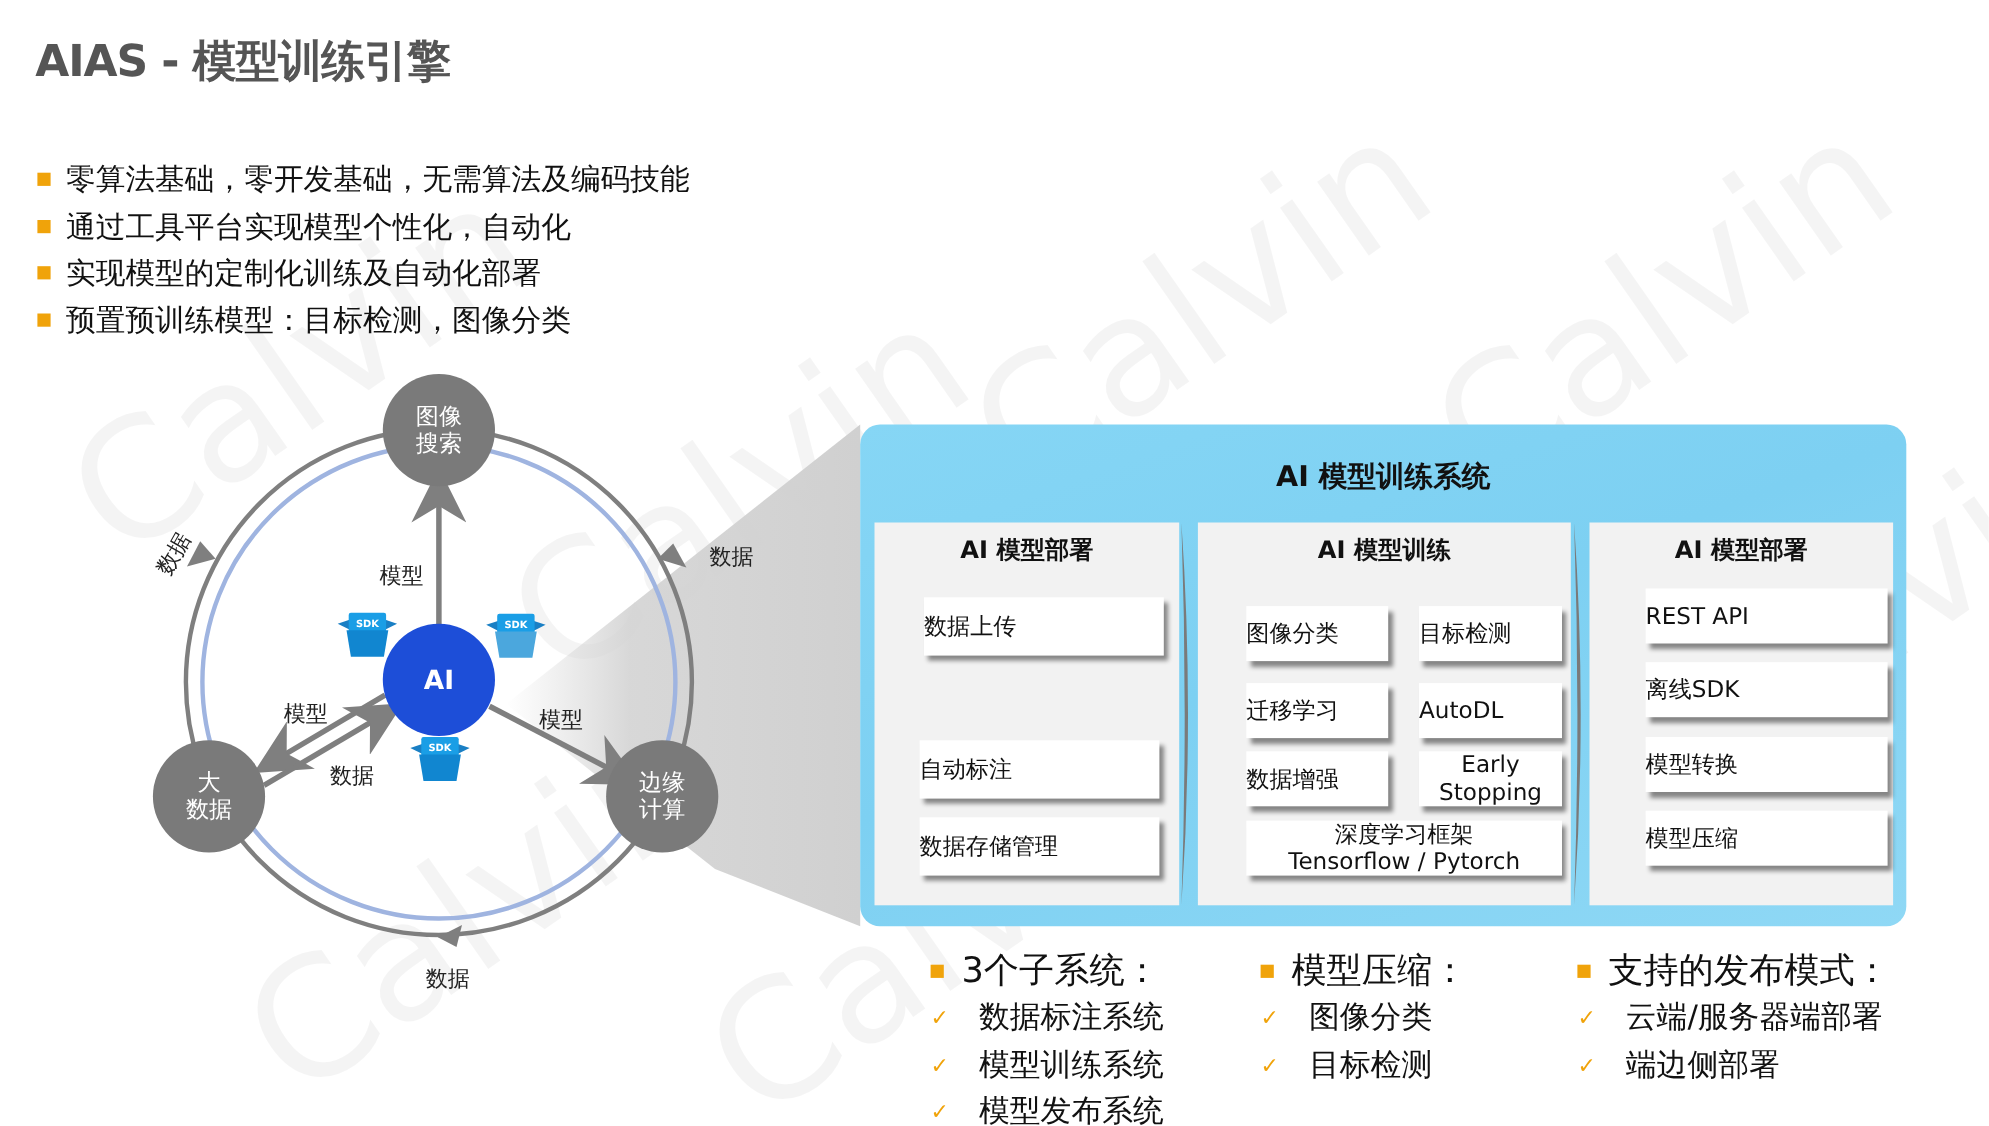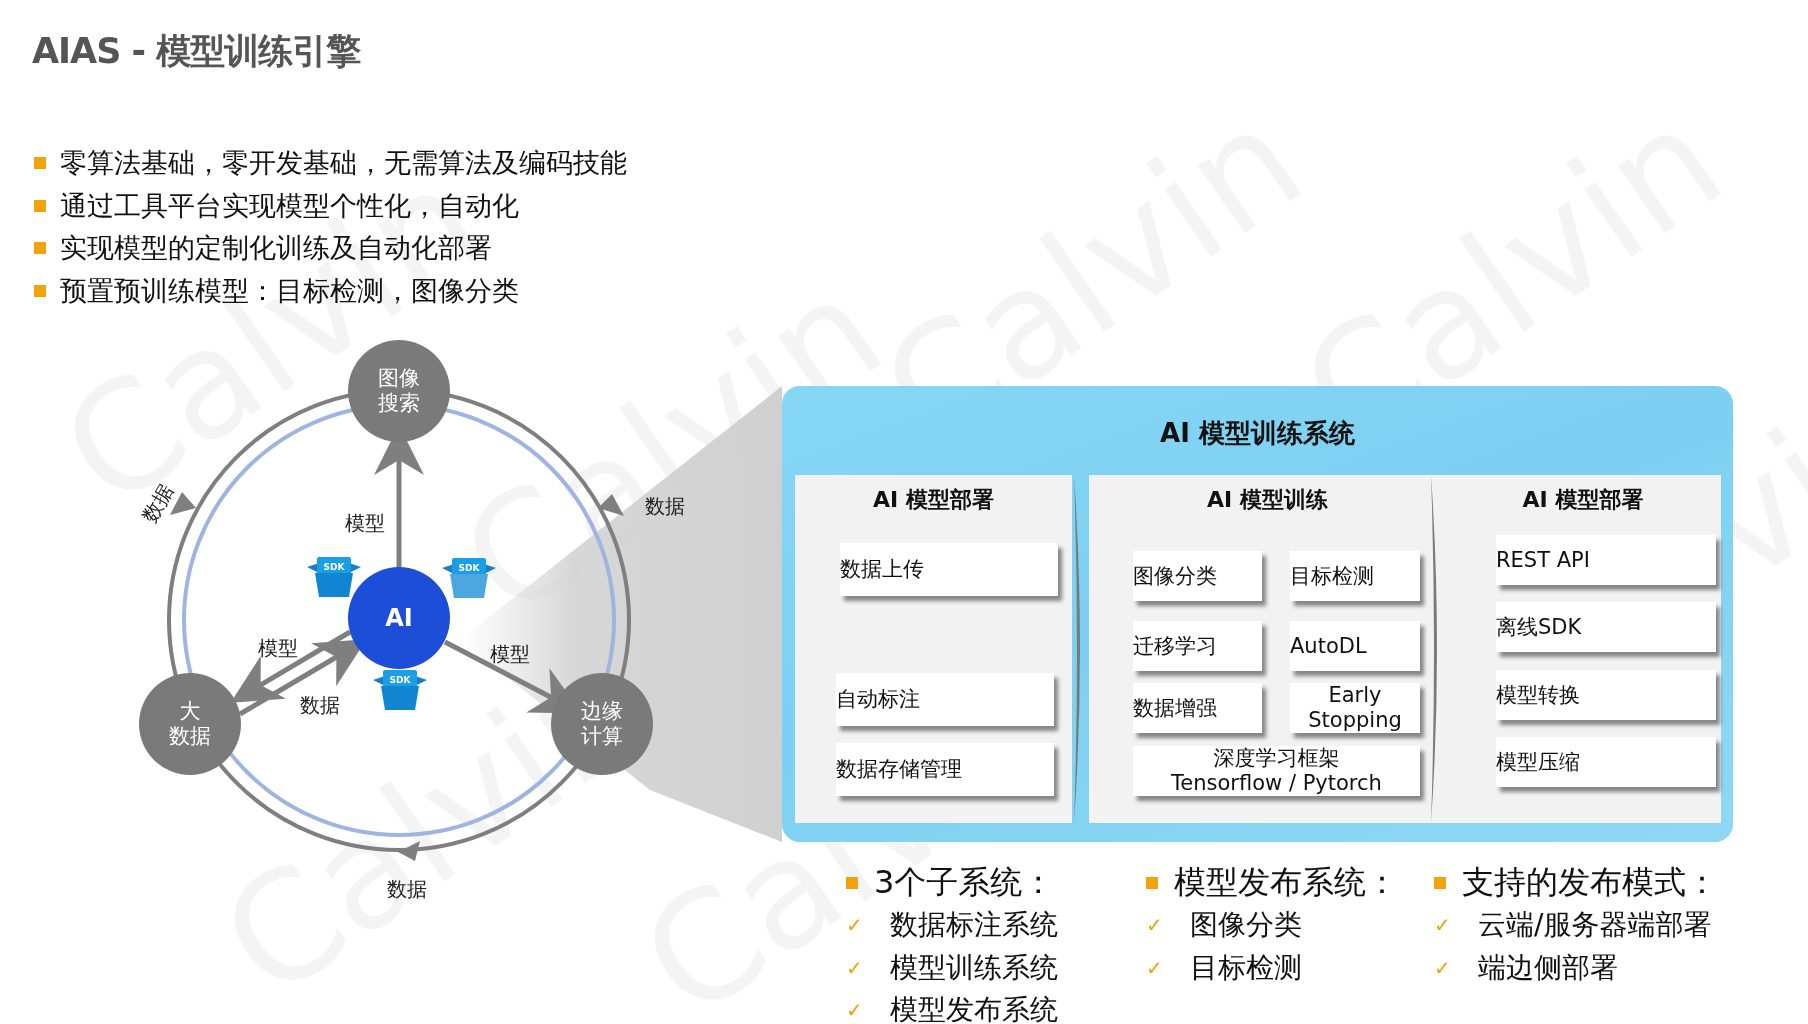--- a/index.html
+++ b/index.html
@@ -4,21 +4,21 @@
 <style>
   html, body { margin: 0; padding: 0; }
   body {
     width: 1808px; height: 1024px; position: relative; overflow: hidden;
     background: #ffffff;
     font-family: "DejaVu Sans", "Liberation Sans", sans-serif;
     color: #111;
   }
   .abs { position: absolute; }
   .title {
-    left: 32px; top: 28px; font-size: 35px; font-weight: bold; color: #555555;
+    left: 32px; top: 28px; font-size: 40px; font-weight: bold; color: #555555;
     letter-spacing: -1px; white-space: nowrap; text-align: center;
   }
   .bullets { left: 34px; top: 142px; }
   .bullet-row { display: flex; align-items: center; height: 42.5px; }
   .sq { width: 12px; height: 12px; background: #f0a30a; margin-right: 14px; flex: none; }
   .bullet-text { font-size: 27px; color: #111; white-space: nowrap; }
 
   
   #diagram { left: 0; top: 300px; width: 760px; height: 640px; }
   .node {
@@ -194,21 +194,21 @@
       </div>
     <div class="box" style="left:41px;top:268px;width:218px;height:53px;">
         <span>数据存储管理</span>
       </div>
   </div>
 
   <svg class="sep" style="left:290px;" viewBox="0 0 14 348" preserveAspectRatio="none">
     <path d="M2,0 Q14,174 2,348 Q8,174 2,0 z" fill="#7a7a7a"></path>
   </svg>
 
-  <div class="col" style="left:307px;width:339px;padding-left:18px;">
+  <div class="col" style="left:307px;width:339px;">
     <div class="col-title">AI 模型训练</div>
     <div class="box" style="left:44px;top:76px;width:129px;height:50px;">
         <span>图像分类</span>
       </div>
     <div class="box" style="left:201px;top:76px;width:130px;height:50px;">
         <span>目标检测</span>
       </div>
     <div class="box" style="left:44px;top:146px;width:129px;height:50px;">
         <span>迁移学习</span>
       </div>
@@ -263,21 +263,21 @@
     </div>
   <div class="list-item">
       <span class="chk">✓</span>
       <span class="t">模型发布系统</span>
     </div>
 </div>
 
 <div class="list" style="left:1146px;top:862px;">
   <div class="list-head">
     <span class="sq"></span>
-    <span class="t">模型发布系统：</span>
+    <span class="t">模型压缩：</span>
   </div>
   <div class="list-item">
       <span class="chk">✓</span>
       <span class="t">图像分类</span>
     </div>
   <div class="list-item">
       <span class="chk">✓</span>
       <span class="t">目标检测</span>
     </div>
 </div>

